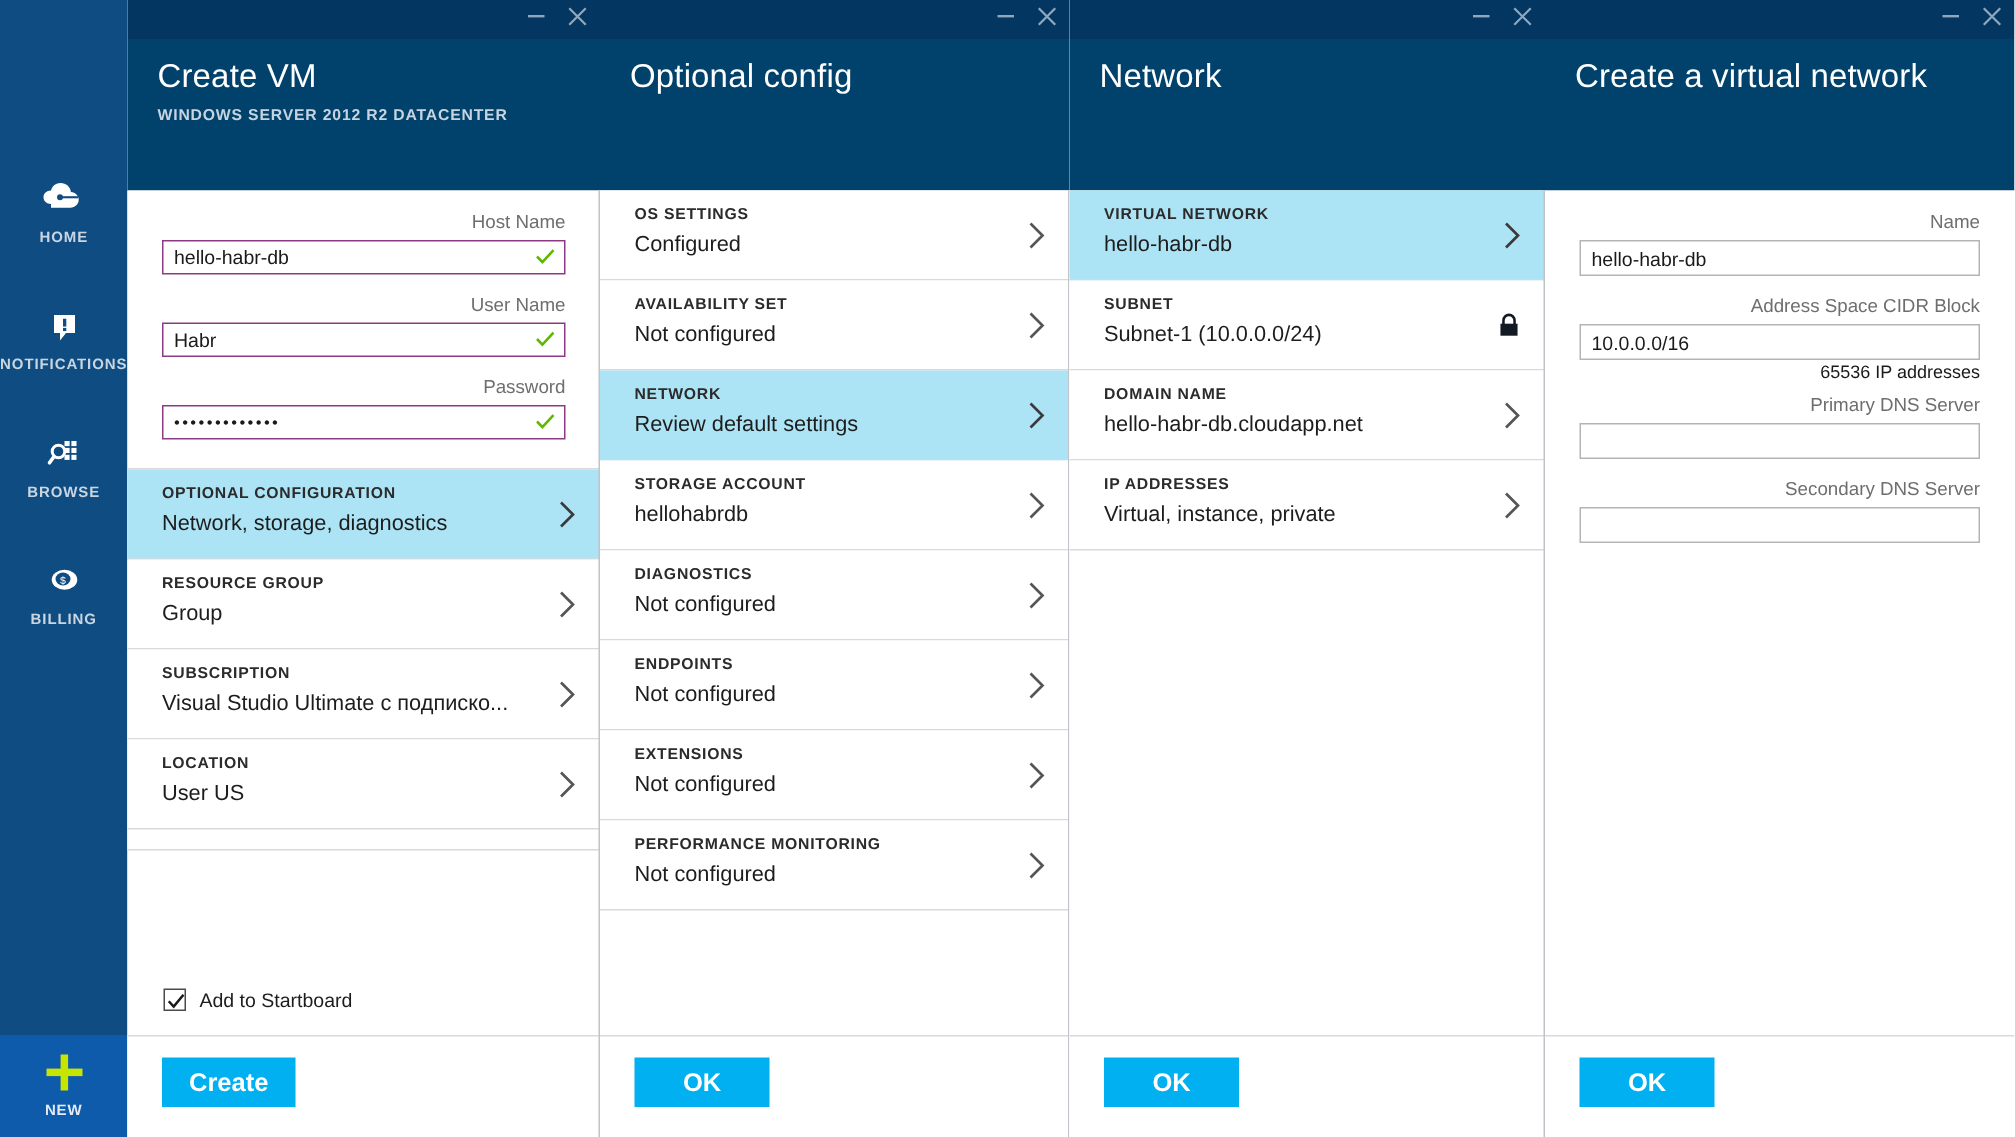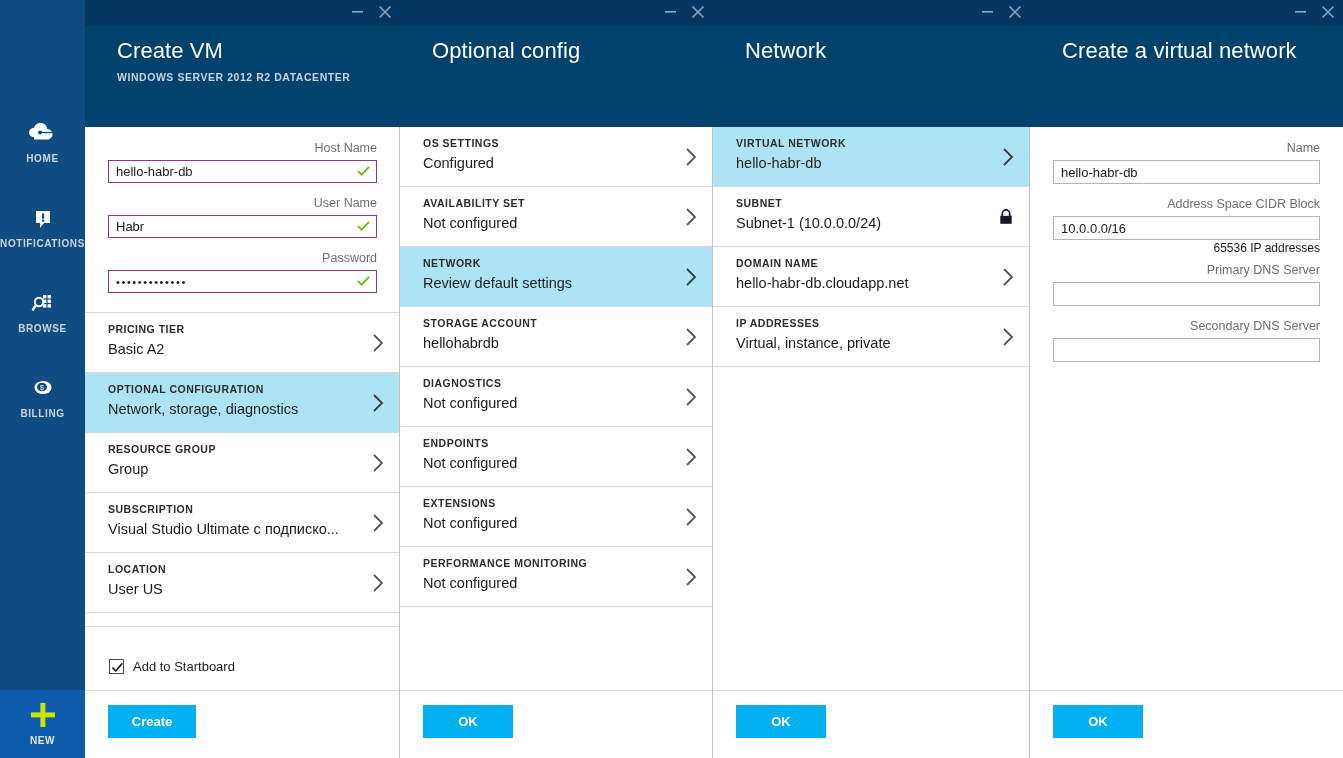--- a/index.html
+++ b/index.html
@@ -46,21 +46,21 @@
   .win-btns {
     position: absolute; right: 8px; top: 0; height: 26px;
     display: flex; align-items: center; gap: 14px;
   }
   .win-btn { color: #8fa8bd; cursor: pointer; line-height: 1; }
   .win-btn.min { font-size: 15px; padding-bottom: 6px; }
   .win-btn.close { font-size: 16px; }
 
   .blade-header {
     position: absolute; top: 26px; left: 0; right: 0; height: 101px;
-    background: #01426c; padding-left: 32px;
+    background: #01426c; padding-left: 20px;
   }
   .blade-title {
     color: #ffffff; font-size: 22px; font-weight: 300; line-height: 1;
     padding-top: 14px; letter-spacing: .1px;
   }
   .blade-subtitle {
     color: #c7d4e0; font-size: 10.5px; font-weight: 700;
     letter-spacing: .55px; margin-top: 9px;
   }
 
@@ -119,21 +119,21 @@
 
   
   .blade-footer {
     position: absolute; left: 0; right: 0; bottom: 0; height: 68px;
     background: #ffffff; border-top: 1px solid #d9d9d9;
   }
   .btn-primary {
     position: absolute; left: 23px; top: 14px;
     background: #00b0f0; color: #ffffff; border: 0;
     font-family: "Liberation Sans", sans-serif;
-    font-size: 13px; font-weight: 700; cursor: pointer;
+    font-size: 17px; font-weight: 700; cursor: pointer;
     padding: 0 18px; height: 33px; min-width: 88px;
   }
   .btn-ok { min-width: 90px; }
   .startboard {
     position: absolute; left: 24px; bottom: 84px;
     display: flex; align-items: center; gap: 9px; cursor: pointer;
   }
   .cbox {
     width: 15px; height: 15px; border: 1px solid #4a4a4a; background: #fff;
     position: relative; flex: 0 0 auto;
@@ -280,29 +280,20 @@
             <span class="check-ok">
               <svg width="13" height="11" viewBox="0 0 13 11">
                   <path d="M1 5.5 L4.6 9.3 L12 1.3" stroke="#5fb800" stroke-width="1.7" fill="none"></path>
                 </svg>
             </span>
           </div>
         </div>
       </div>
 
       <div class="rows">
-        <div class="row">
-          <div class="row-cap">PRICING TIER</div>
-          <div class="row-val">Basic A2</div>
-          <span class="chev">
-            <svg width="13" height="20" viewBox="0 0 13 20">
-                <path d="M2 2 L10 10 L2 18" stroke="#555" stroke-width="1.8" fill="none"></path>
-              </svg>
-          </span>
-        </div>
         <div class="row sel">
           <div class="row-cap">OPTIONAL CONFIGURATION</div>
           <div class="row-val">Network, storage, diagnostics</div>
           <span class="chev">
             <svg width="13" height="20" viewBox="0 0 13 20">
                 <path d="M2 2 L10 10 L2 18" stroke="#3a3a3a" stroke-width="1.8" fill="none"></path>
               </svg>
           </span>
         </div>
         <div class="row">

